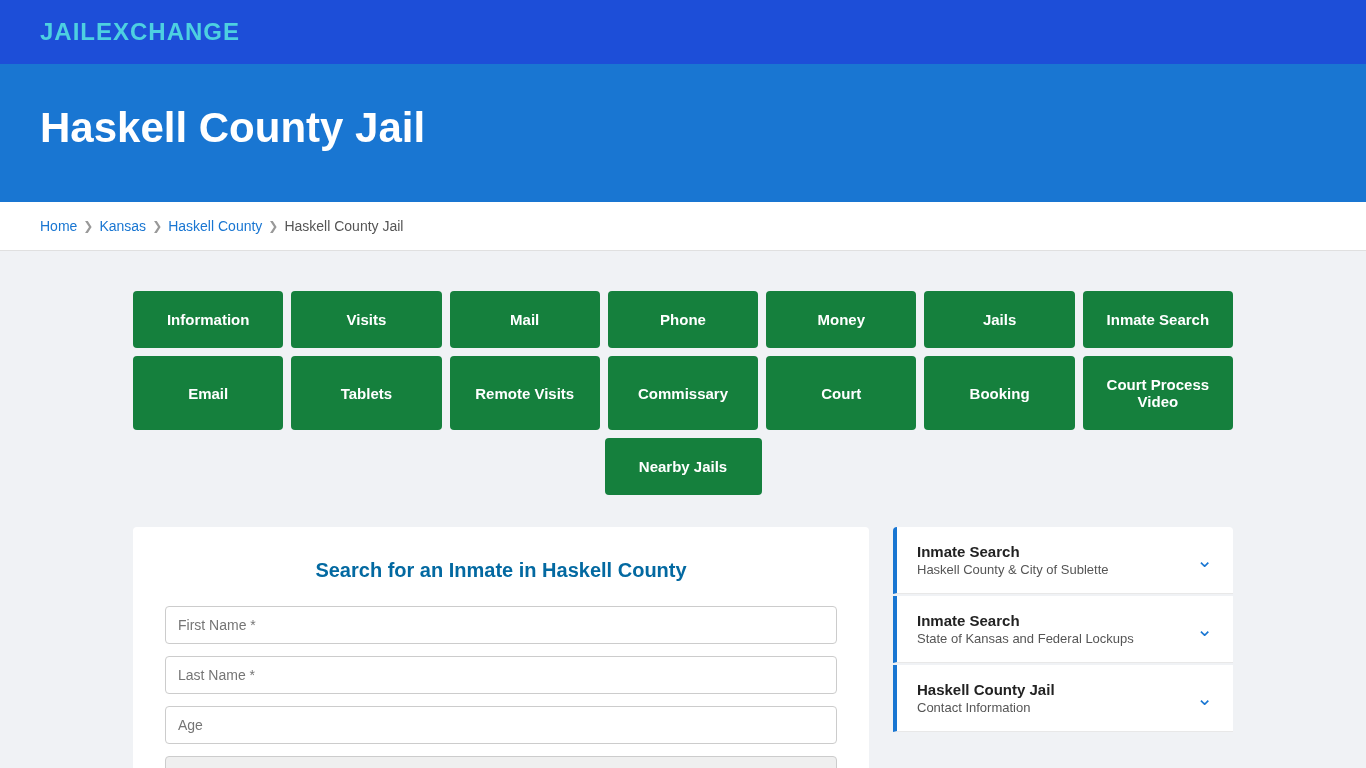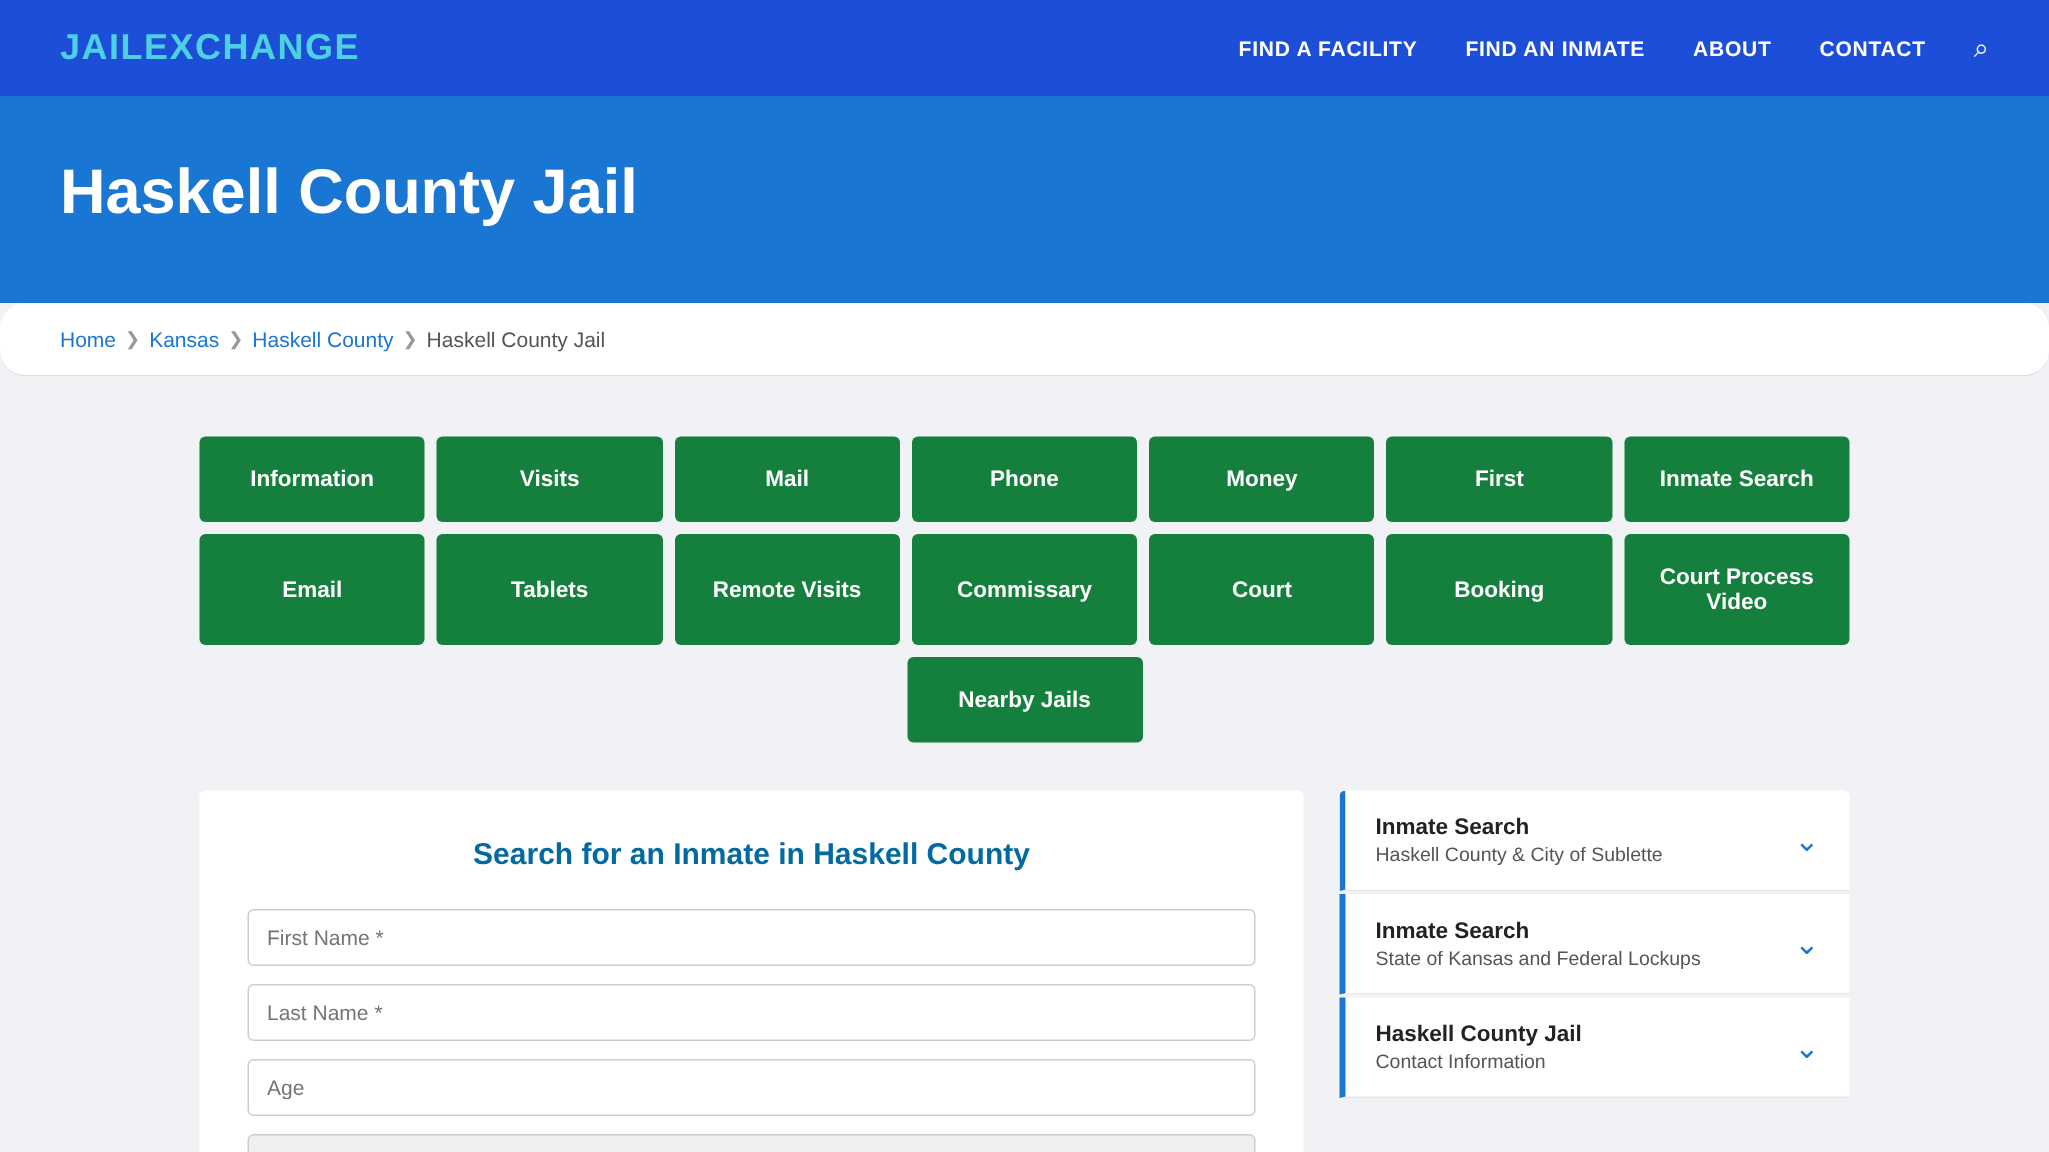--- a/index.html
+++ b/index.html
@@ -48,21 +48,20 @@
       color: #fff;
       font-size: 42px;
       font-weight: 800;
     }
 
     
     .breadcrumb-bar {
       background: #fff;
       padding: 16px 40px;
       border-bottom: 1px solid #e0e0e0;
-      border-radius: 17px;
     }
     .breadcrumb {
       display: flex;
       align-items: center;
       gap: 6px;
       font-size: 14px;
     }
     .breadcrumb a { color: #1976d2; text-decoration: none; }
     .breadcrumb .sep { color: #999; font-size: 12px; }
     .breadcrumb .current { color: #555; }
@@ -199,27 +198,20 @@
       font-size: 20px;
     }
   </style>
 </head>
 <body>
 
 <header class="header">
   <div class="logo">
     <span>JAIL</span><span style="color:#4dd0e1">EXCHANGE</span>
   </div>
-  <nav class="nav">
-    <a>FIND A FACILITY</a>
-    <a>FIND AN INMATE</a>
-    <a>ABOUT</a>
-    <a>CONTACT</a>
-    <span class="nav-search">⌕</span>
-  </nav>
 </header>
 
 <div class="hero">
   <h1>Haskell County Jail</h1>
 </div>
 
 <div class="breadcrumb-bar">
   <nav class="breadcrumb">
     <a>Home</a>
     <span class="sep">❯</span>
@@ -232,21 +224,21 @@
 </div>
 
 <div class="content">
 
   <div class="button-grid">
     <button class="grid-btn">Information</button>
     <button class="grid-btn">Visits</button>
     <button class="grid-btn">Mail</button>
     <button class="grid-btn">Phone</button>
     <button class="grid-btn">Money</button>
-    <button class="grid-btn">First</button>
+    <button class="grid-btn">Jails</button>
     <button class="grid-btn">Inmate Search</button>
   </div>
 
   <div class="button-grid-row2">
     <button class="grid-btn">Email</button>
     <button class="grid-btn">Tablets</button>
     <button class="grid-btn">Remote Visits</button>
     <button class="grid-btn">Commissary</button>
     <button class="grid-btn">Court</button>
     <button class="grid-btn">Booking</button>

